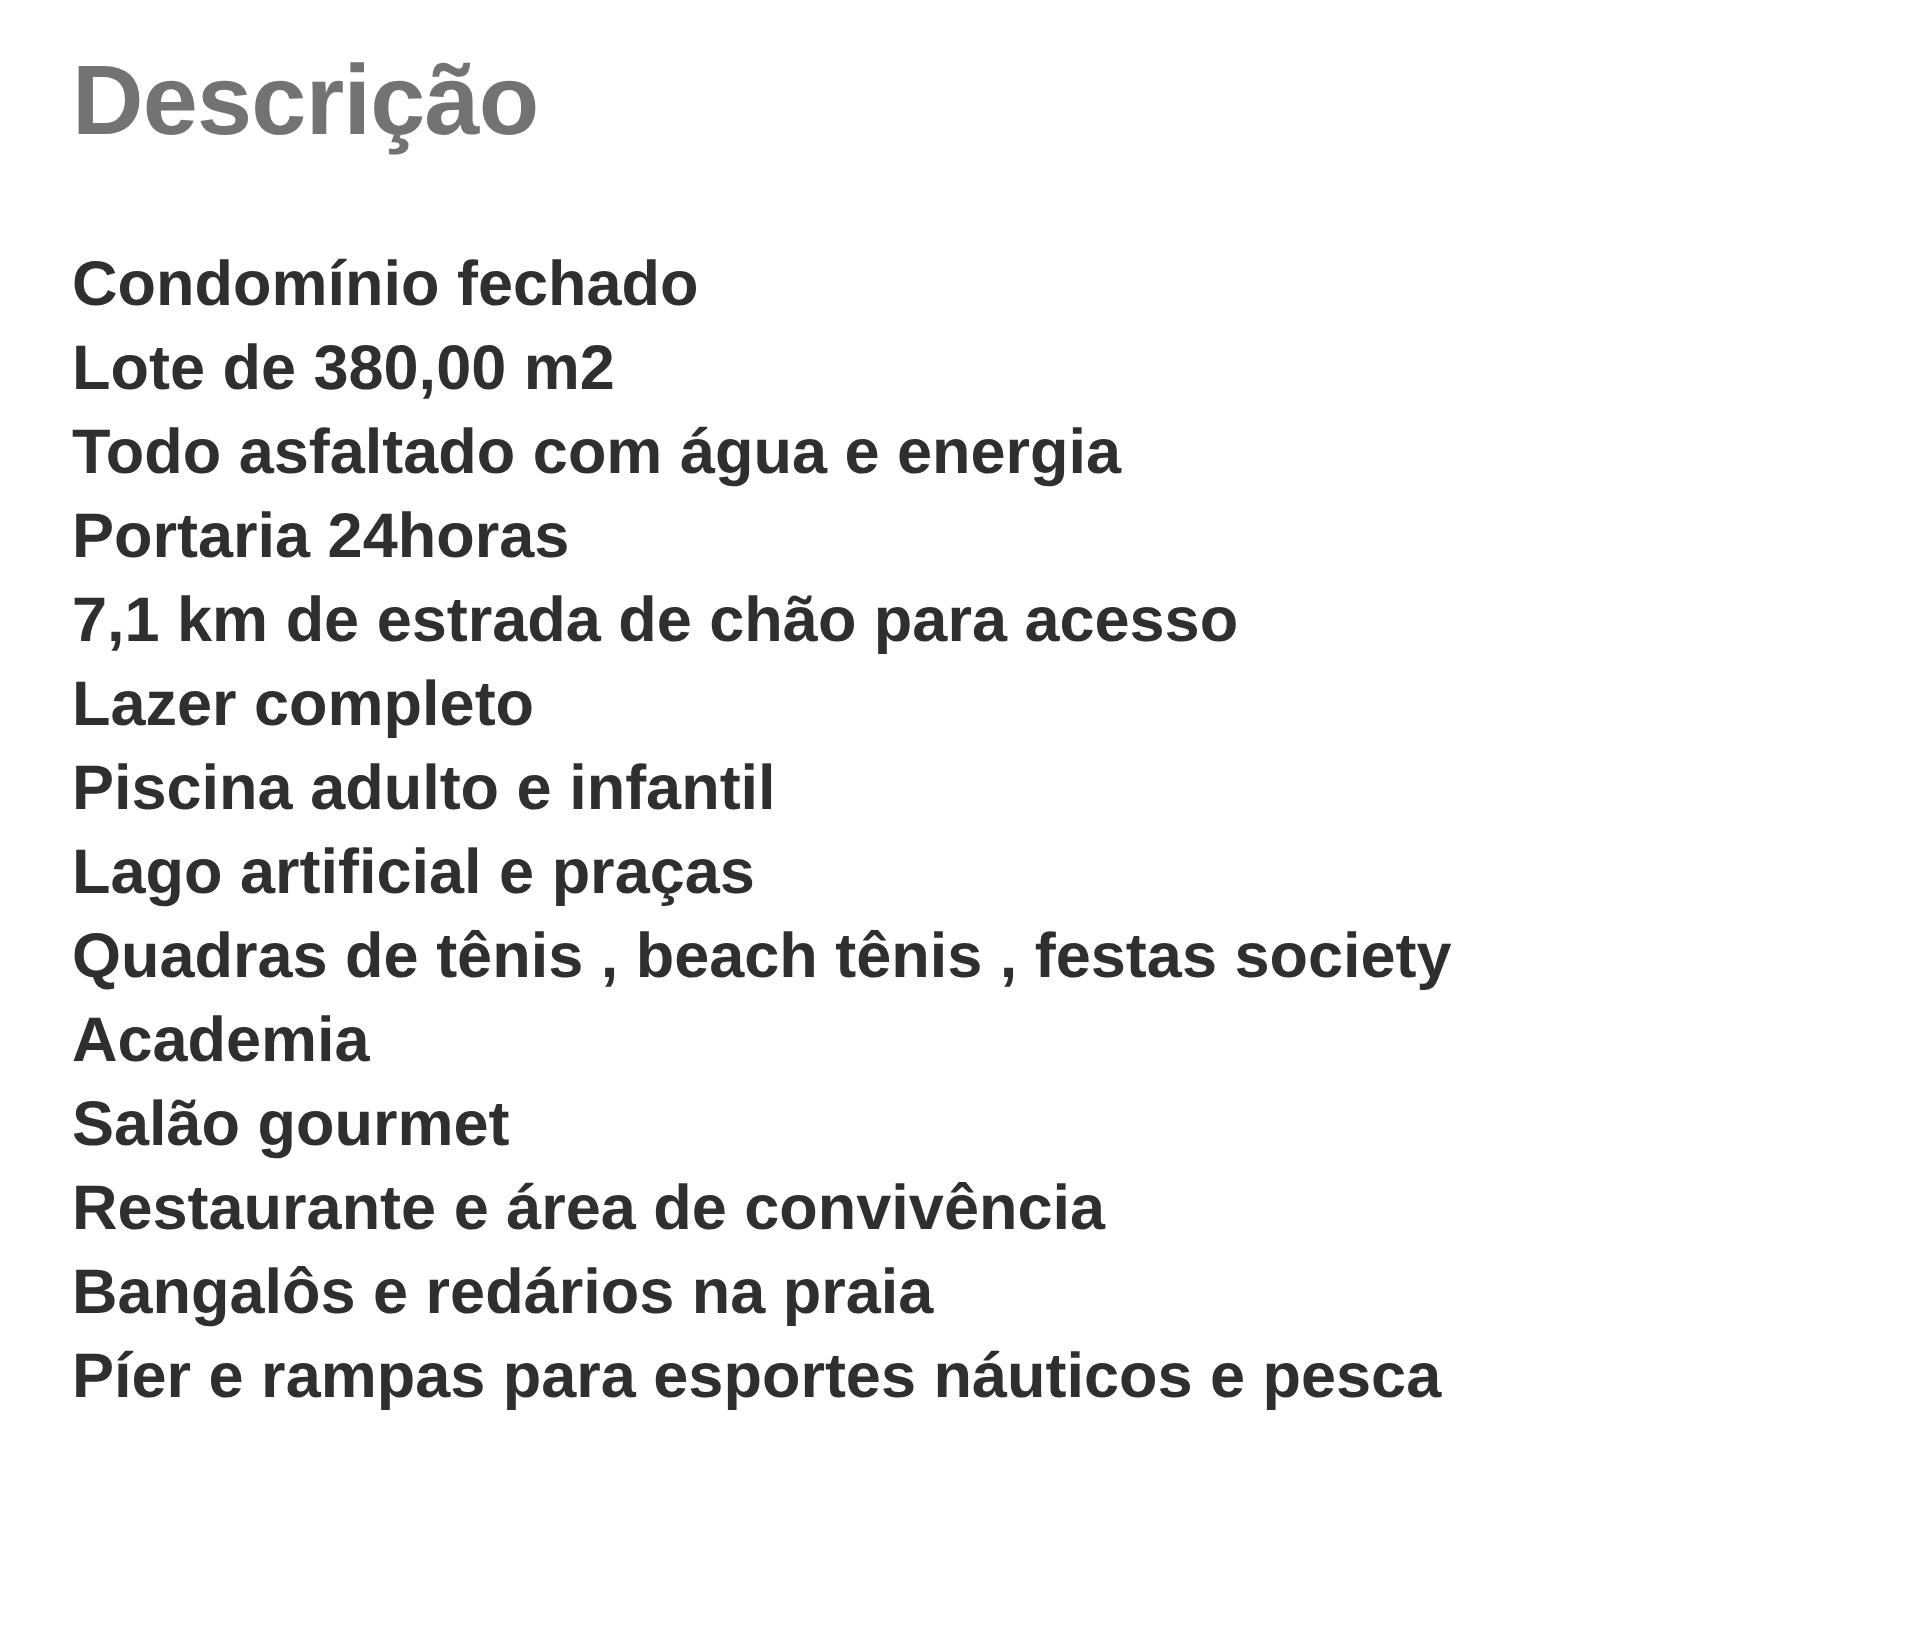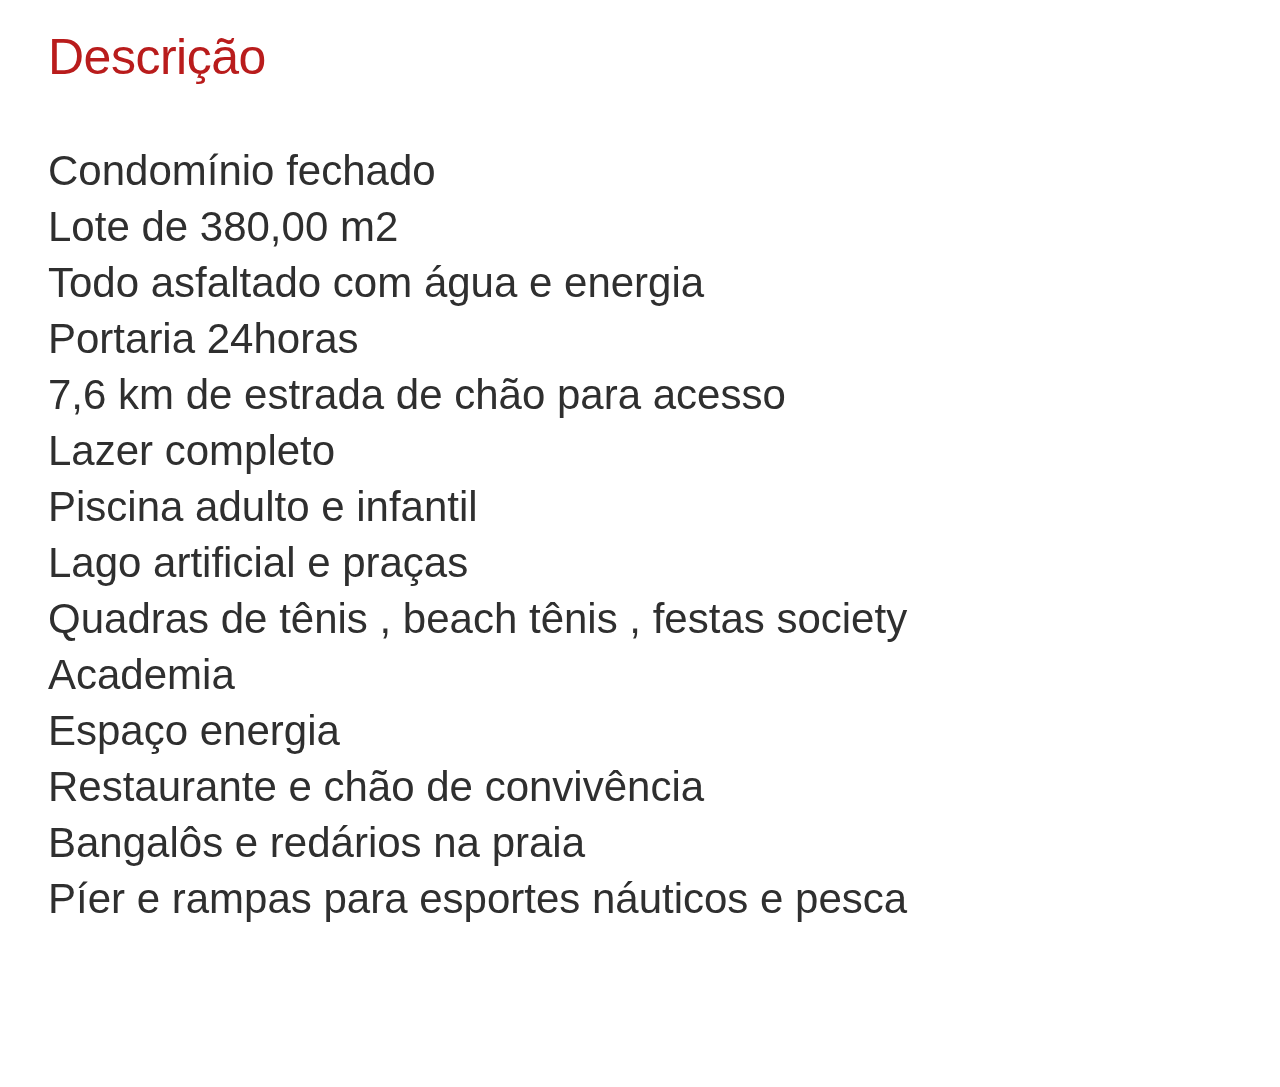--- a/index.html
+++ b/index.html
@@ -16,54 +16,54 @@
     overflow: hidden;
   }
   .page {
     box-sizing: border-box;
     width: 1280px;
     height: 1087px;
     padding: 30px 40px 0 48px;
     background: #ffffff;
   }
   .section-title {
-    font-size: 50px;
-    font-weight: normal;
+    font-size: 66px;
+    font-weight: bold;
     line-height: 1.1;
-    color: #b91c1c;
+    color: #737373;
     letter-spacing: -0.5px;
     margin: 0 0 58px 0;
   }
   .description-body {
     font-size: 42px;
     line-height: 56px;
     color: #2f2f2f;
-    font-weight: 400;
+    font-weight: 700;
     letter-spacing: 0px;
   }
   .description-line {
     white-space: pre;
     margin: 0;
   }
 </style>
 </head>
 <body>
 
 <div class="page">
   <h1 class="section-title">Descrição</h1>
 
   <div class="description-body">
     <p class="description-line">Condomínio fechado</p>
     <p class="description-line">Lote de 380,00 m2</p>
     <p class="description-line">Todo asfaltado com água e energia</p>
     <p class="description-line">Portaria 24horas</p>
-    <p class="description-line">7,6 km de estrada de chão para acesso</p>
+    <p class="description-line">7,1 km de estrada de chão para acesso</p>
     <p class="description-line">Lazer completo</p>
     <p class="description-line">Piscina adulto e infantil</p>
     <p class="description-line">Lago artificial e praças</p>
     <p class="description-line">Quadras de tênis , beach tênis , festas society</p>
     <p class="description-line">Academia</p>
-    <p class="description-line">Espaço energia</p>
-    <p class="description-line">Restaurante e chão de convivência</p>
+    <p class="description-line">Salão gourmet</p>
+    <p class="description-line">Restaurante e área de convivência</p>
     <p class="description-line">Bangalôs e redários na praia</p>
     <p class="description-line">Píer e rampas para esportes náuticos e pesca</p>
   </div>
 </div>
 
 </body></html>

